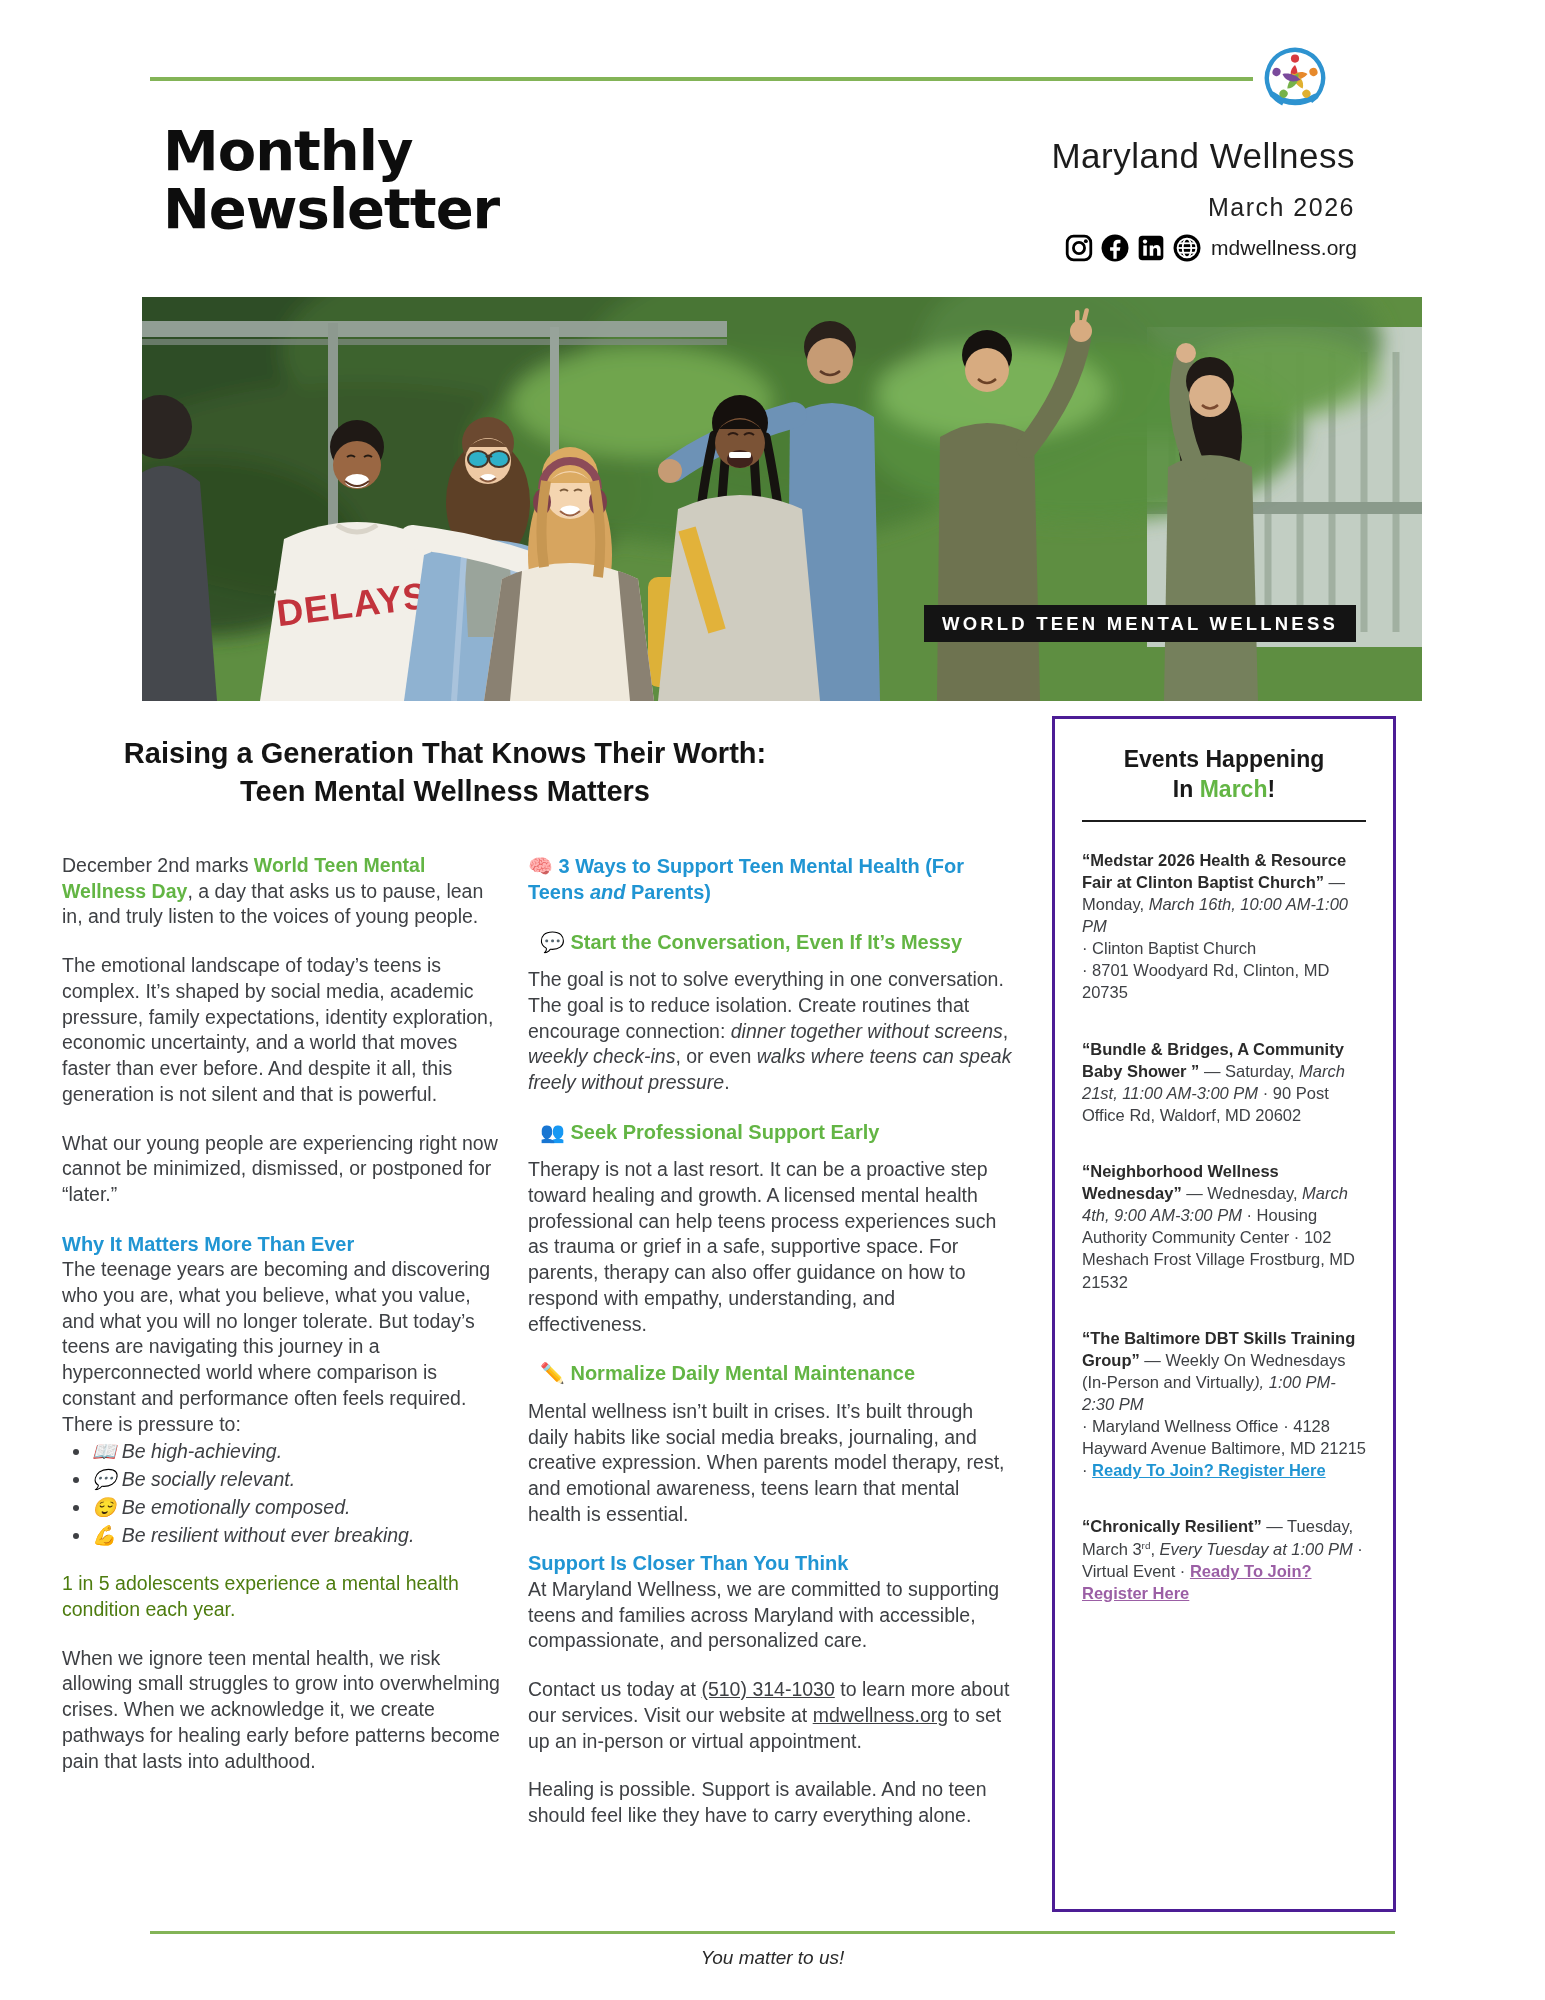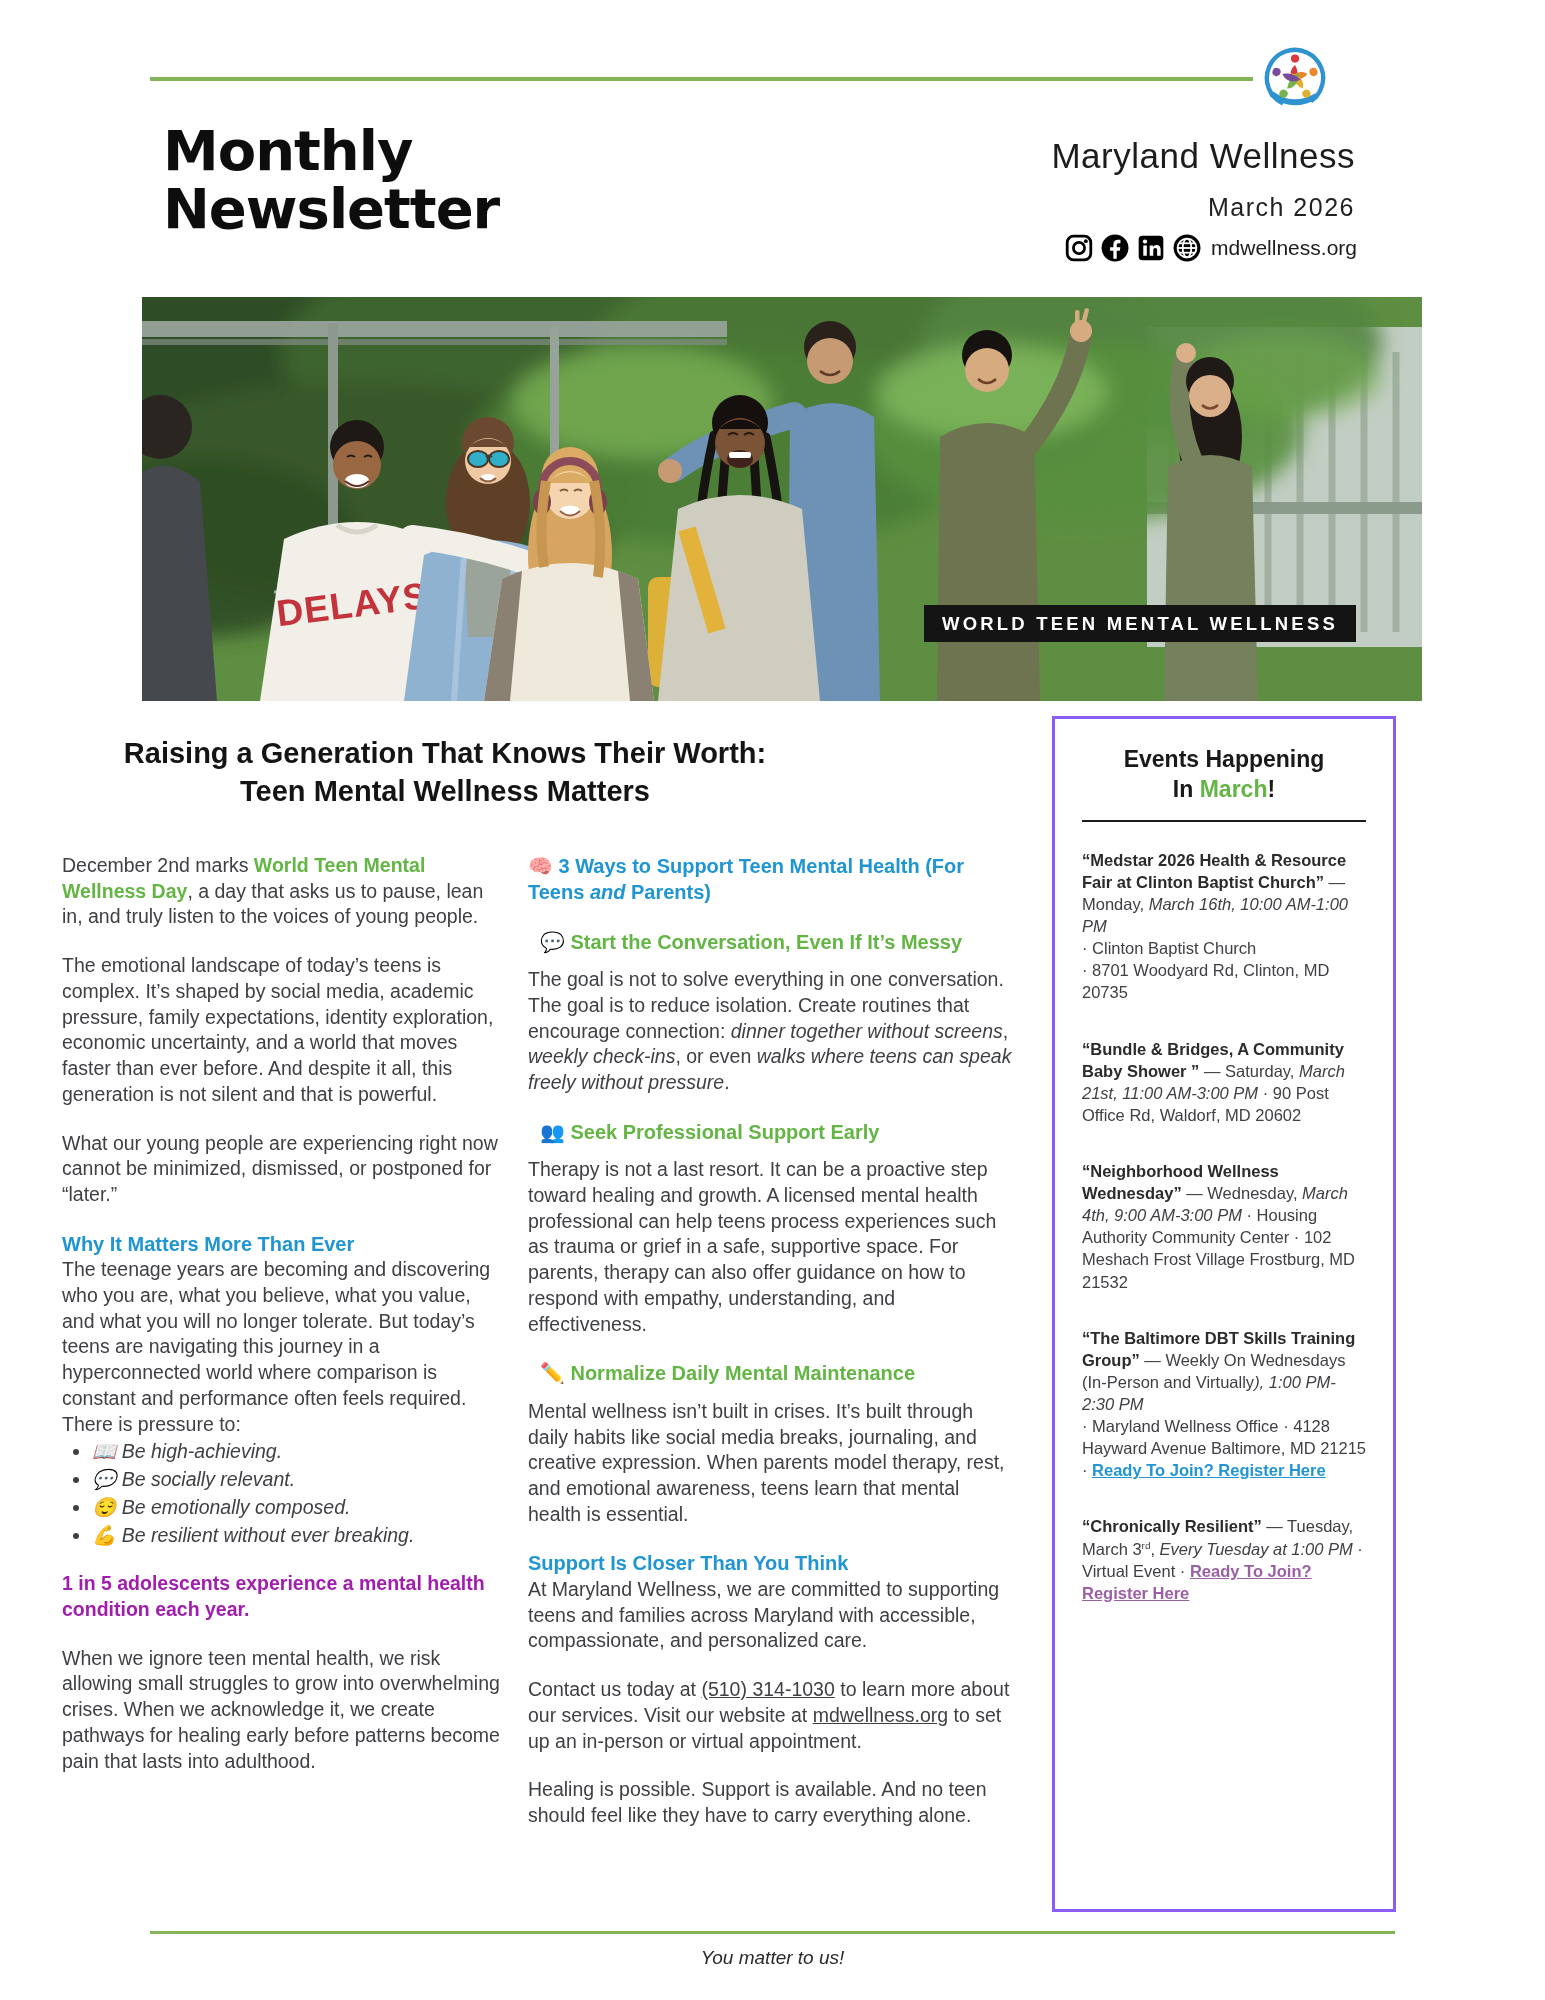--- a/index.html
+++ b/index.html
@@ -29,33 +29,33 @@
              font-weight:bold;color:#141414;line-height:1.3;white-space:pre-line;}
   .col{position:absolute;top:853px;font-size:19.5px;line-height:1.32;color:#3e4044;}
   .colL{left:62px;width:442px;}
   .colM{left:528px;width:484px;}
   .col p{margin:0 0 23px;}
   .h-blue{color:#2095d3;font-weight:bold;font-size:20px;margin:0;line-height:1.32;}
   .h-green{color:#63b544;font-weight:bold;font-size:20px;margin:12px;line-height:1.32;}
   .mb{margin-bottom:23px;}
   .col ul{margin:2px 0 23px;padding-left:30px;}
   .col li{font-style:italic;margin:2px 0;}
-  .stat{font-weight:bold;color:#a21caf;}
+  .stat{font-weight:normal;color:#4d7c0f;}
   
   .gb{color:#63b544;font-weight:bold;}
   .g{color:#63b544;}
   .i{font-style:italic;}
   .b{font-weight:bold;color:#2b2b2b;}
   .u{text-decoration:underline;}
   .sup{vertical-align:super;font-size:.6em;}
   .link-blue{color:#2095d3;font-weight:bold;text-decoration:underline;cursor:pointer;}
   .link-purple{color:#9b5fa5;font-weight:bold;text-decoration:underline;cursor:pointer;}
   
   .sidebar{position:absolute;left:1052px;top:716px;width:344px;height:1196px;background:#fff;
-           border:3px solid #8b5cf6;box-sizing:border-box;padding:26px 27px 0;}
+           border:3px solid #4c1d95;box-sizing:border-box;padding:26px 27px 0;}
   .sb-head{font-size:23px;font-weight:bold;color:#191919;text-align:center;line-height:1.3;white-space:pre-line;}
   .sb-rule{height:2px;background:#1c1c1c;margin:15px 0 27px;}
   .event{font-size:16.5px;line-height:1.34;color:#3e4044;white-space:pre-line;margin-bottom:34px;}
   
   .foot-rule{position:absolute;left:150px;top:1931px;width:1245px;height:3px;background:#83b457;}
   .tagline{position:absolute;left:0;top:1947px;width:100%;text-align:center;font-style:italic;
            font-size:19px;color:#2a2a2a;}
 </style>
 </head>
 <body>

